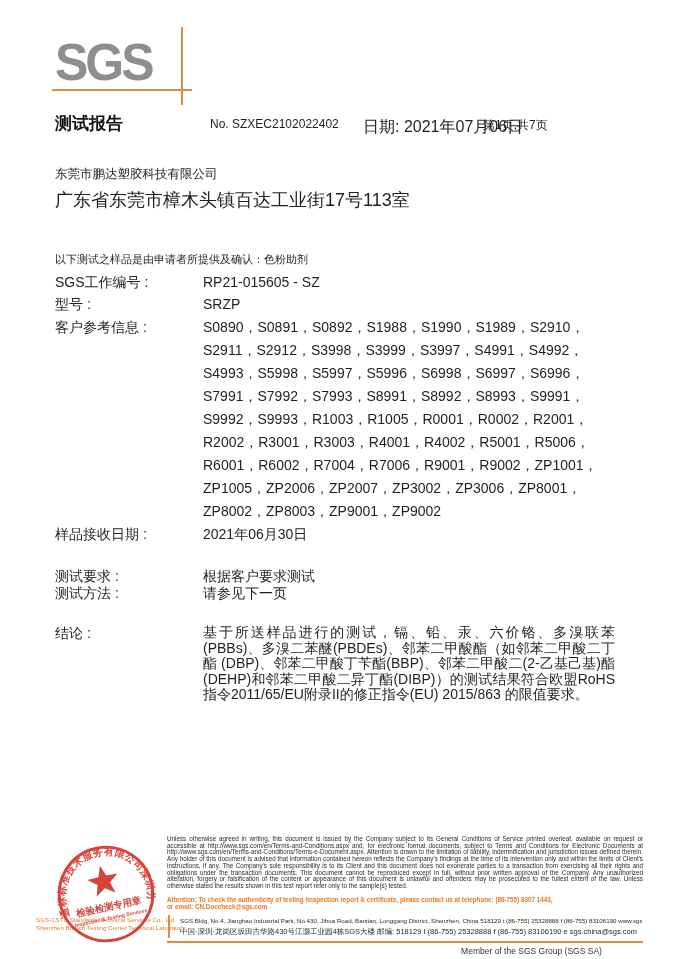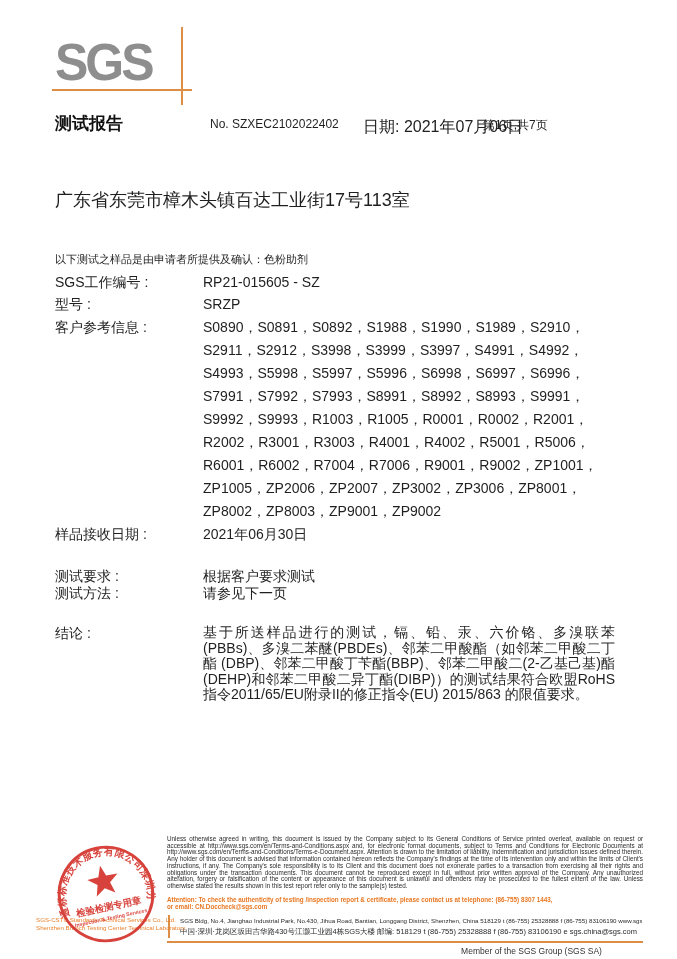--- a/index.html
+++ b/index.html
@@ -52,20 +52,21 @@
 
   <div class="abs sgs-logo">SGS</div>
   <div class="abs logo-vline"></div>
   <div class="abs logo-hline"></div>
 
   <div class="abs doc-title">测试报告</div>
   <div class="abs report-no">No. SZXEC2102022402</div>
   <div class="abs report-date">日期: 2021年07月06日</div>
   <div class="abs page-info">第1页,共7页</div>
 
+  <div class="abs company">东莞市鹏达塑胶科技有限公司</div>
   <div class="abs address">广东省东莞市樟木头镇百达工业街17号113室</div>
 
   <div class="abs intro">以下测试之样品是由申请者所提供及确认：色粉助剂</div>
 
   <div class="abs frow" style="top:274px">
     <span class="flabel">SGS工作编号 :</span><span class="fvalue">RP21-015605 - SZ</span>
   </div>
   <div class="abs frow" style="top:296px">
     <span class="flabel">型号 :</span><span class="fvalue">SRZP</span>
   </div>

